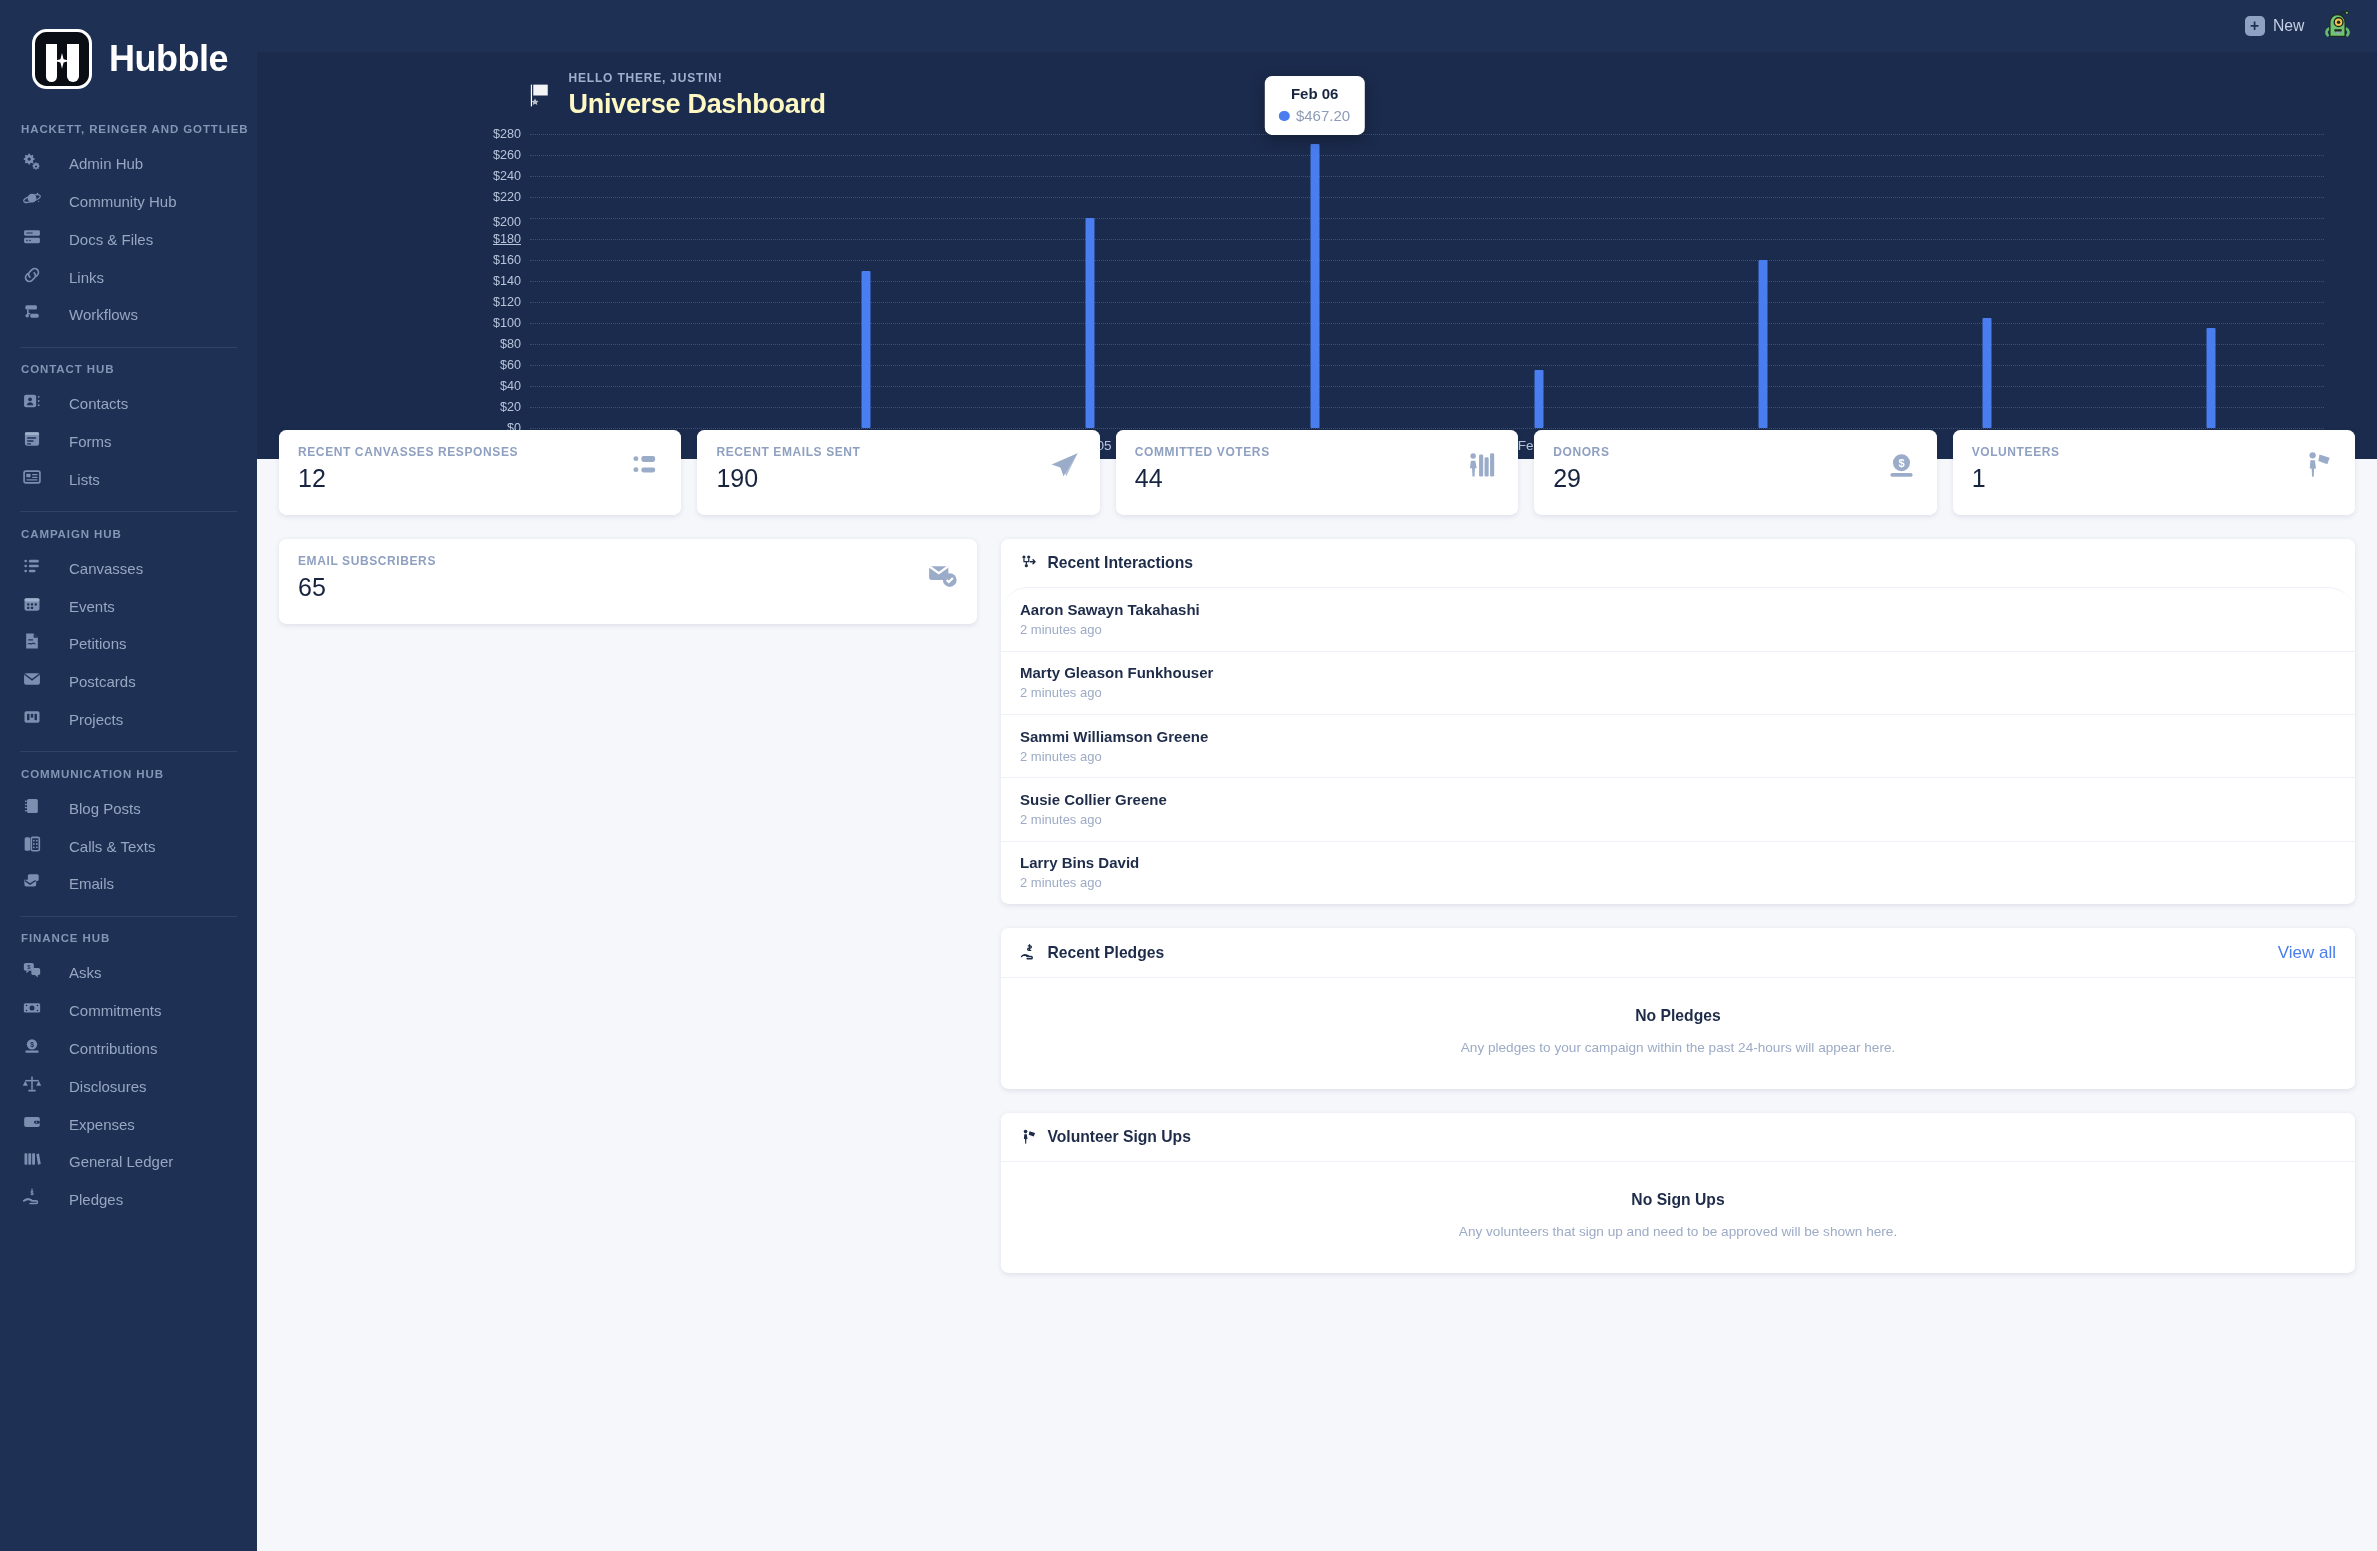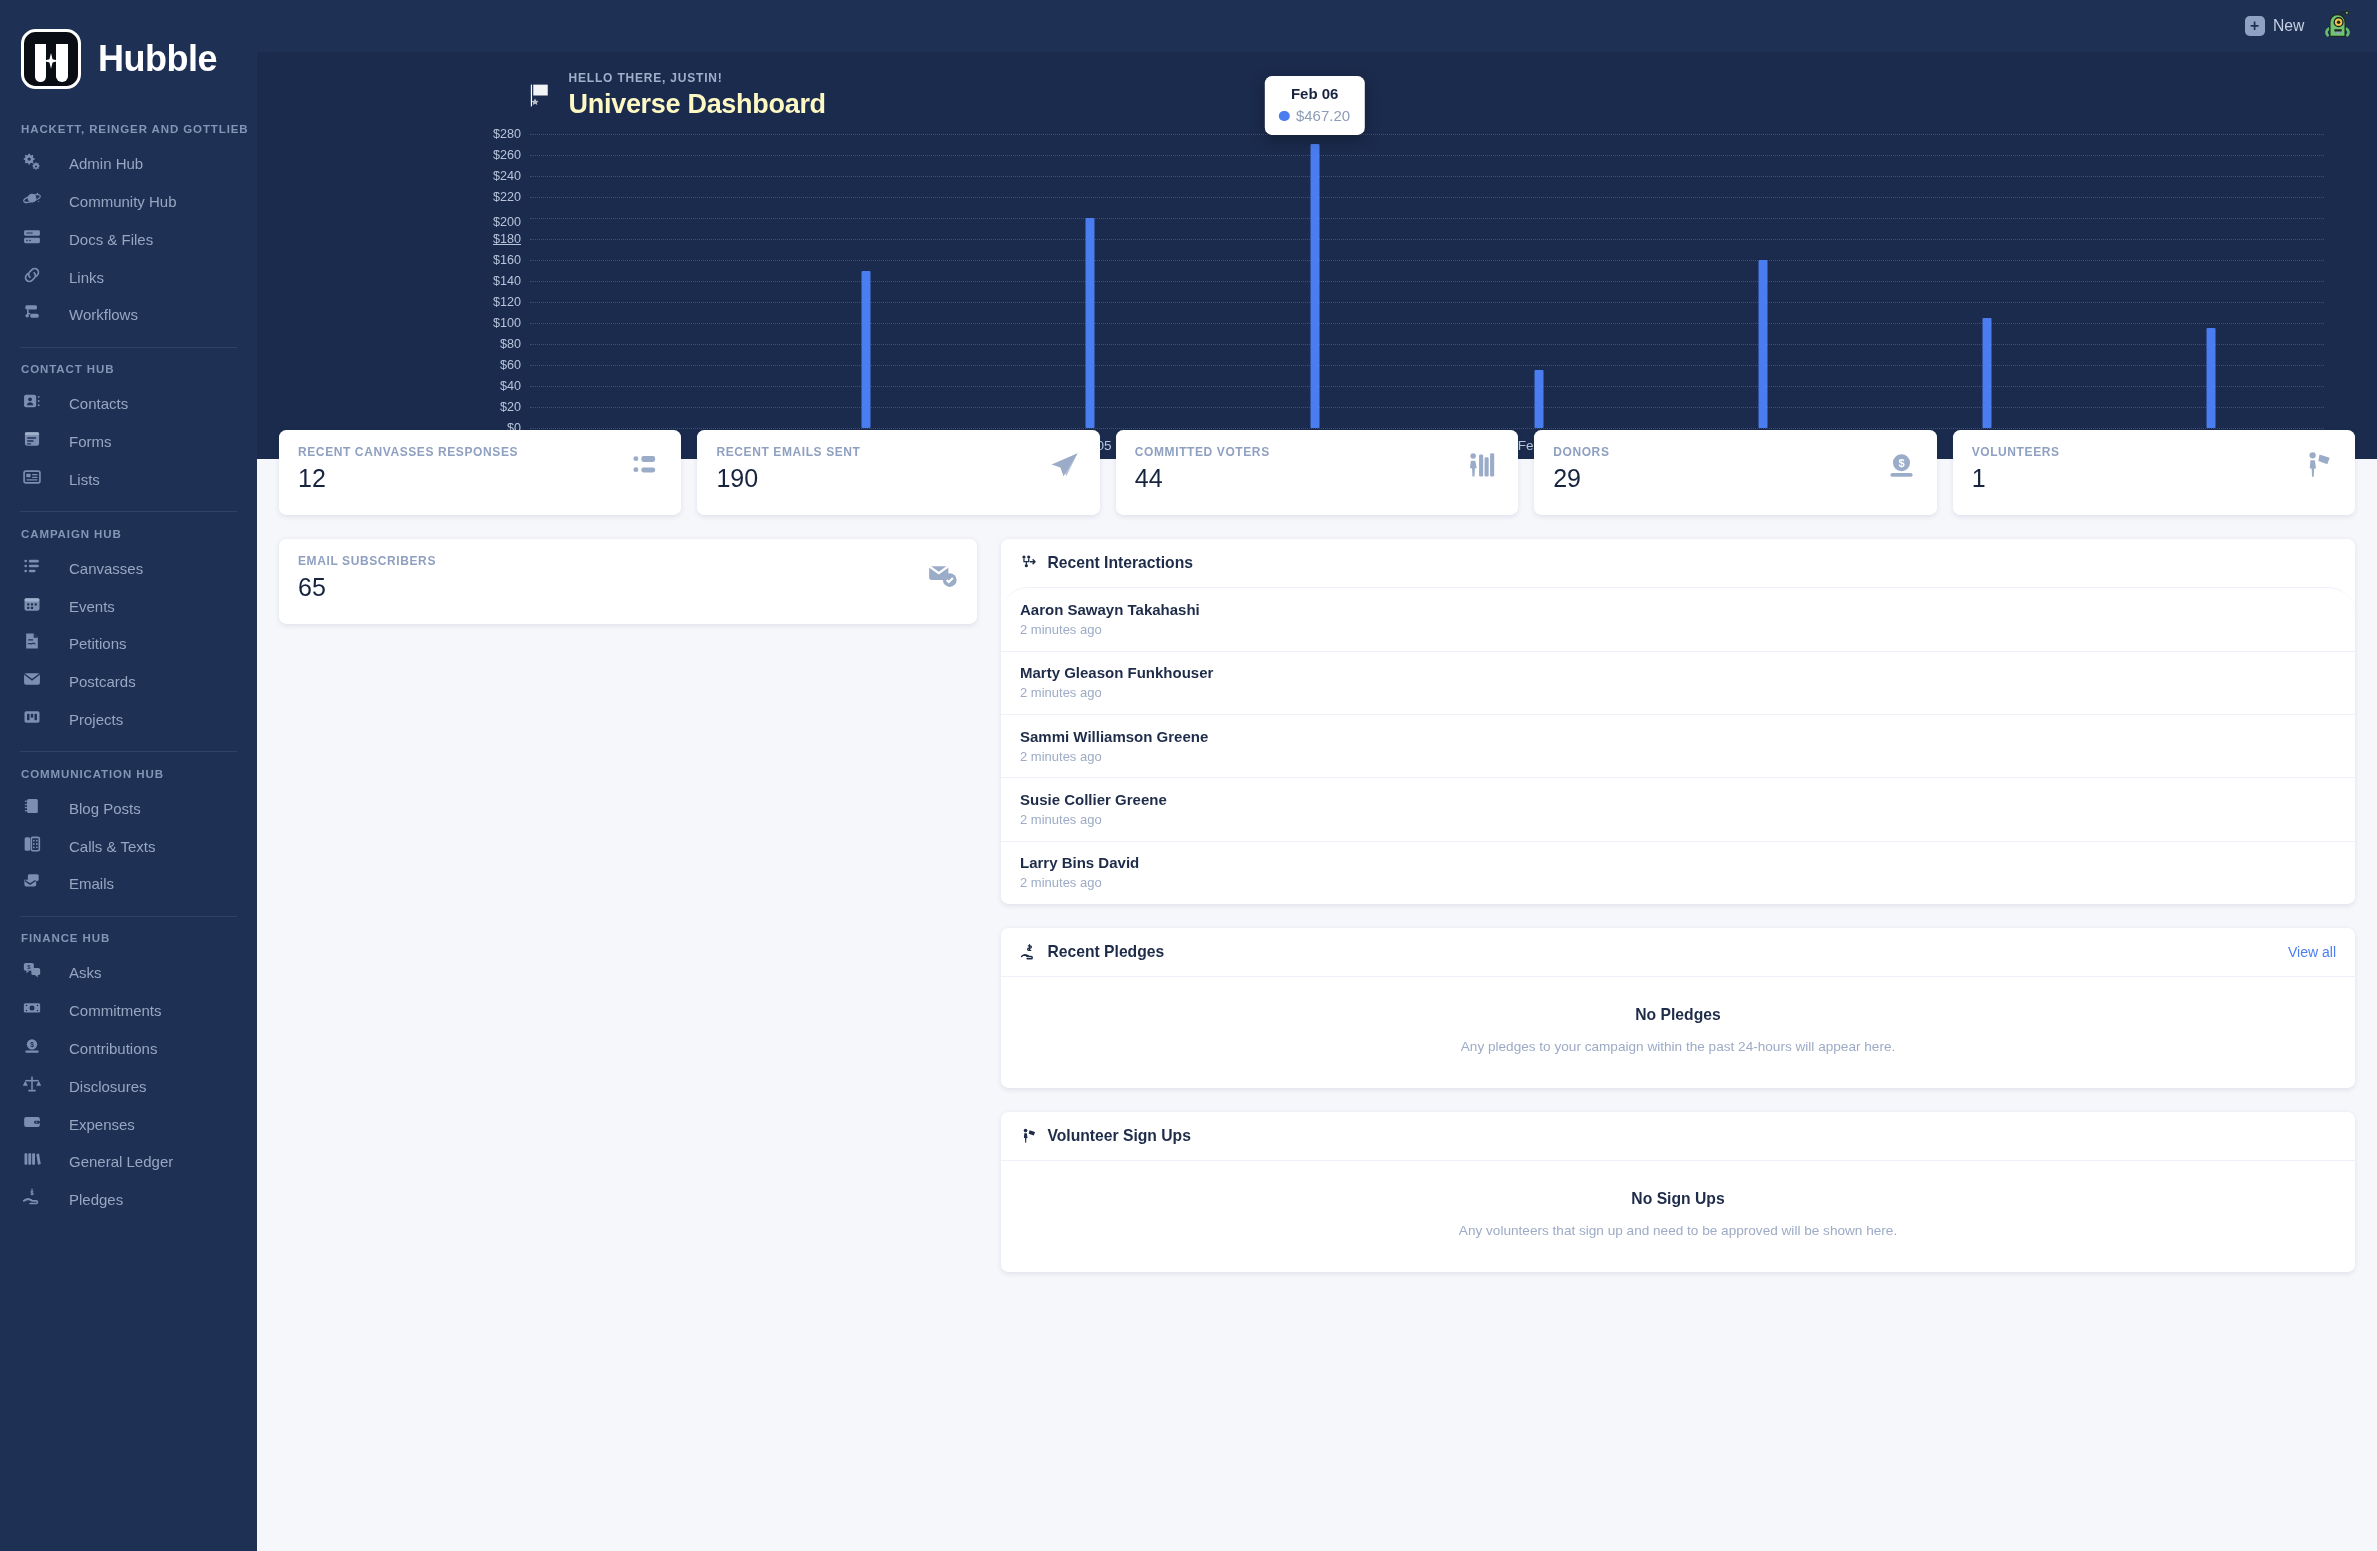--- a/index.html
+++ b/index.html
@@ -15,20 +15,21 @@
   #sidebar {
     width: 257px; flex: 0 0 257px;
     background: #1e3054;
     padding: 0 0 21px 0;
     overflow: hidden;
     position: relative;
   }
   .brand {
     display: flex; align-items: center; gap: 17px;
     padding: 29px 0 0 21px;
+    margin-left: 11px;
   }
   .brand-mark {
     width: 60px; height: 60px; border-radius: 14.7px;
     background: #0a0d14; border: 3.7px solid #ffffff;
     display: flex; align-items: center; justify-content: center;
     position: relative; flex: 0 0 auto;
   }
   .brand-mark .hbar { position: absolute; background: #ffffff; }
   .brand-mark .hb-l { left: 10.5px; top: 11.5px; width: 11.5px; height: 33px; }
   .brand-mark .hb-r { right: 10.5px; top: 11.5px; width: 11.5px; height: 33px; }
@@ -154,21 +155,21 @@
     overflow: hidden;
   }
   .panel-head {
     display: flex; align-items: center; justify-content: space-between;
     padding: 14.7px 19px 14.7px 19px;
   }
   .panel-head-l { display: flex; align-items: center; gap: 8.4px; }
   .panel-ico { width: 19px; height: 19px; flex: 0 0 19px; }
   .panel-ico svg { width: 19px; height: 19px; fill: #1e2c4a; }
   .panel-title { color: #1e2c4a; font-size: 15.7px; font-weight: 700; }
-  .view-all { color: #4a7ef0; font-size: 14px; text-decoration: none; cursor: pointer; }
+  .view-all { color: #4a7ef0; font-size: 17px; text-decoration: none; cursor: pointer; }
 
   .int-list { border-top: 1px solid #eef1f7; border-radius: 27px; }
   .int-item { padding: 12.6px 19px 13.6px 19px; border-bottom: 1px solid #eef1f7; cursor: pointer; }
   .int-item:last-child { border-bottom: none; }
   .int-name { color: #1e2c4a; font-size: 15px; font-weight: 700; margin-bottom: 4.2px; }
   .int-time { color: #9dabc6; font-size: 13px; }
 
   .empty-body { border-top: 1px solid #eef1f7; padding: 29px 19px 34px 19px; text-align: center; }
   .empty-title { color: #1e2c4a; font-size: 15.7px; font-weight: 700; margin-bottom: 14.7px; }
   .empty-desc { color: #9dabc6; font-size: 13.6px; }

